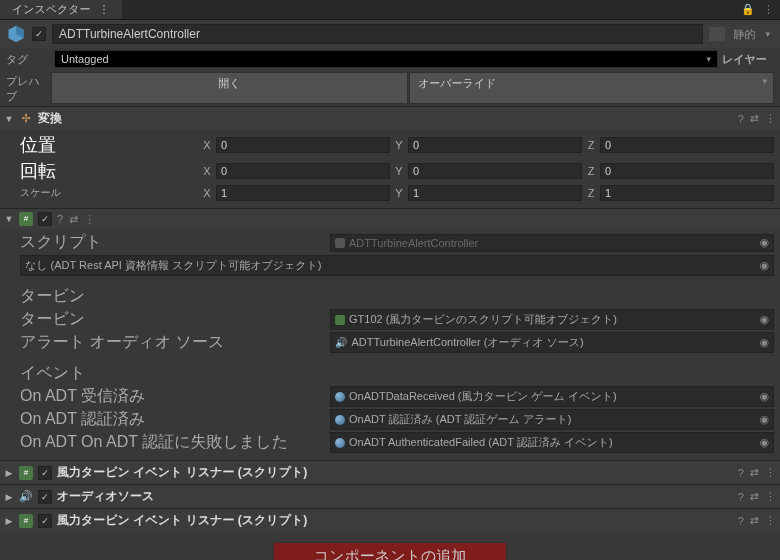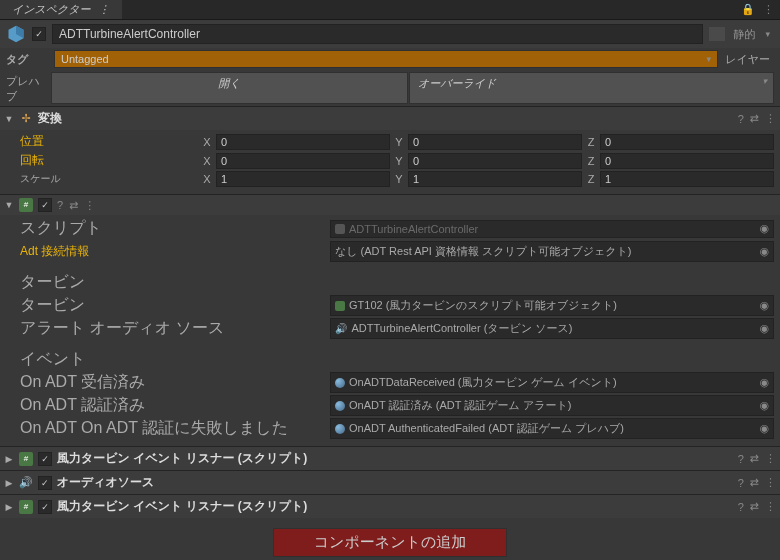--- a/index.html
+++ b/index.html
@@ -1,50 +1,50 @@
 <!DOCTYPE html>
 <html><head>
 <meta charset="utf-8">
 <style>
 * { box-sizing: border-box; margin: 0; padding: 0; font-family: "Helvetica Neue", Arial, sans-serif; }
 body { background: #383838; color: #c4c4c4; font-size: 11px; width: 780px; height: 560px; overflow: hidden; }
 .tab-bar { background: #282828; border-bottom: 1px solid #191919; height: 20px; display: flex; }
-.tab { background: #383838; padding: 3px 12px; font-size: 11px; display: flex; align-items: center; gap: 4px; font-style: italic; }
+.tab { background: #383838; padding: 3px 12px; font-size: 11px; display: flex; align-items: center; gap: 4px; }
 .tab-dots { margin-left: 4px; }
 .top-icons { margin-left: auto; display: flex; gap: 8px; padding: 3px 6px; color: #888; }
 
 .header { padding: 4px 6px; display: flex; align-items: center; gap: 6px; background: #3c3c3c; }
 .cube-icon { width: 20px; height: 20px; color: #5aa6d8; }
 .checkbox { width: 14px; height: 14px; background: #2a2a2a; border: 1px solid #222; display: flex; align-items: center; justify-content: center; font-size: 9px; color: #ccc; cursor: pointer; }
 .name-field { flex: 1; background: #2a2a2a; border: 1px solid #222; padding: 2px 6px; color: #ccc; font-size: 12px; }
 .static-gray { width: 16px; height: 14px; background: #4a4a4a; margin-right: 2px; }
 .static-label { color: #999; }
 .dropdown-icon { color: #888; font-size: 9px; padding: 0 4px; }
 
 .row { display: flex; align-items: center; padding: 2px 6px; gap: 4px; }
 .label { color: #aaa; font-size: 11px; }
-.label-w { width: 44px; font-weight: bold; }
-.dd { flex: 1; background: #a16207; border: 1px solid #303030; padding: 2px 6px; font-size: 11px; color: #ccc; display: flex; align-items: center; position: relative; cursor: pointer; }
+.label-w { width: 44px; }
+.dd { flex: 1; background: #000000; border: 1px solid #303030; padding: 2px 6px; font-size: 11px; color: #ccc; display: flex; align-items: center; position: relative; cursor: pointer; }
 .dd::after { content: "▾"; position: absolute; right: 6px; font-size: 9px; color: #888; }
 .btn-bar { display: flex; padding: 2px 6px; gap: 1px; justify-content: space-between; }
 .btn-bar .label { width: 44px; padding-top: 2px; }
-.seg-btn { flex: 1; background: #515151; border: 1px solid #303030; padding: 3px 0; text-align: center; color: #ccc; font-size: 11px; cursor: pointer; font-style: italic; }
+.seg-btn { flex: 1; background: #515151; border: 1px solid #303030; padding: 3px 0; text-align: center; color: #ccc; font-size: 11px; cursor: pointer; }
 
 .section { border-top: 1px solid #242424; background: #383838; }
 .sec-hdr { display: flex; align-items: center; padding: 3px 4px; gap: 5px; background: #3c3c3c; cursor: pointer; }
 .foldout { width: 10px; color: #aaa; font-size: 9px; text-align: center; cursor: pointer; }
 .sec-icon { width: 14px; height: 14px; display: flex; align-items: center; justify-content: center; }
 .sec-title { font-weight: 600; font-size: 12px; color: #ddd; flex: 1; }
 .hdr-icons { display: flex; gap: 6px; color: #888; font-size: 11px; align-items: center; }
 .hdr-icons span { cursor: pointer; }
 
 .props { padding: 2px 6px 6px 20px; }
 .prop-row { display: flex; align-items: center; padding: 1px 0; min-height: 18px; }
 .prop-label { width: 180px; color: #aaa; font-size: 16px; }
-.prop-label.big { font-size: 12px; color: #eab308; }
+.prop-label.big { font-size: 18px; color: #ffffff; }
 .xyz { display: flex; flex: 1; gap: 2px; }
 .xyz-lbl { width: 14px; text-align: center; color: #aaa; padding-top: 2px; }
 .xyz-in { flex: 1; background: #2a2a2a; border: 1px solid #222; padding: 1px 4px; color: #ccc; font-size: 11px; }
 
 .obj-field { flex: 1; background: #2a2a2a; border: 1px solid #222; padding: 2px 4px; color: #aaa; font-size: 11px; display: flex; align-items: center; gap: 4px; position: relative; cursor: pointer; }
 .obj-field.locked { color: #6a6a6a; }
 .obj-field .target { position: absolute; right: 4px; color: #888; }
 .obj-pre { width: 10px; height: 10px; border-radius: 2px; display: inline-block; }
 .ico-script { background: #4a7844; }
 .ico-script-d { background: #555; }
@@ -83,21 +83,21 @@
   <span class="static-gray"></span>
   <span class="static-label">静的</span>
   <span class="dropdown-icon">▾</span>
 </div>
 
 <div class="row">
   <span class="label label-w">タグ</span>
   <div class="dd">
       <span>Untagged</span>
     </div>
-  <span class="label" style="width:52px; text-align:right; padding-right:4px;">レイヤー</span>
+  <span class="label" style="width:52px; text-align:left; padding-right:4px;font-weight:bold;">レイヤー</span>
 </div>
 
 <div class="btn-bar">
   <span class="label">プレハブ</span>
   <div class="seg-btn">開く</div>
   <div class="seg-btn" style="text-align:left; padding-left:8px; position:relative;"><span>オーバーライド</span><span style="position:absolute;right:6px;font-size:9px;color:#888">▾</span></div>
 </div>
 
 <div class="section">
   <div class="sec-hdr">
@@ -161,42 +161,41 @@
   <div class="props">
     <div class="prop-row">
       <span class="prop-label" style="width:310px">スクリプト</span>
       <div class="obj-field locked">
           <span class="obj-pre ico-script-d"></span>
           <span>ADTTurbineAlertController</span>
           <span class="target">◉</span>
         </div>
     </div>
     <div class="prop-row">
-      <span class="prop-label big" style="width:310px">Adt 接続情報</span>
       <div class="obj-field">
           <span>なし (ADT Rest API 資格情報 スクリプト可能オブジェクト)</span>
           <span class="target">◉</span>
         </div>
     </div>
     <div class="prop-row" style="margin-top:8px">
         <span class="prop-label">タービン</span>
       </div>
     <div class="prop-row">
       <span class="prop-label" style="width:310px">タービン</span>
       <div class="obj-field">
           <span class="obj-pre ico-script"></span>
           <span>GT102 (風力タービンのスクリプト可能オブジェクト)</span>
           <span class="target">◉</span>
         </div>
     </div>
     <div class="prop-row">
       <span class="prop-label" style="width:310px">アラート オーディオ ソース</span>
       <div class="obj-field">
           <span class="ico-audio">🔊</span>
-          <span>ADTTurbineAlertController (タービン ソース)</span>
+          <span>ADTTurbineAlertController (オーディオ ソース)</span>
           <span class="target">◉</span>
         </div>
     </div>
     <div class="prop-row" style="margin-top:8px">
         <span class="prop-label">イベント</span>
       </div>
     <div class="prop-row">
       <span class="prop-label" style="width:310px">On ADT 受信済み</span>
       <div class="obj-field">
           <span class="ico-event"></span>
@@ -209,21 +208,21 @@
       <div class="obj-field">
           <span class="ico-event"></span>
           <span>OnADT 認証済み (ADT 認証ゲーム アラート)</span>
           <span class="target">◉</span>
         </div>
     </div>
     <div class="prop-row">
       <span class="prop-label" style="width:310px">On ADT On ADT 認証に失敗しました</span>
       <div class="obj-field">
           <span class="ico-event"></span>
-          <span>OnADT AuthenticatedFailed (ADT 認証ゲーム プレハブ)</span>
+          <span>OnADT AuthenticatedFailed (ADT 認証済み イベント)</span>
           <span class="target">◉</span>
         </div>
     </div>
   </div>
 </div>
 
 <div class="section">
   <div class="sec-hdr">
     <span class="foldout">▶</span>
     <span class="cs-icon">#</span>

